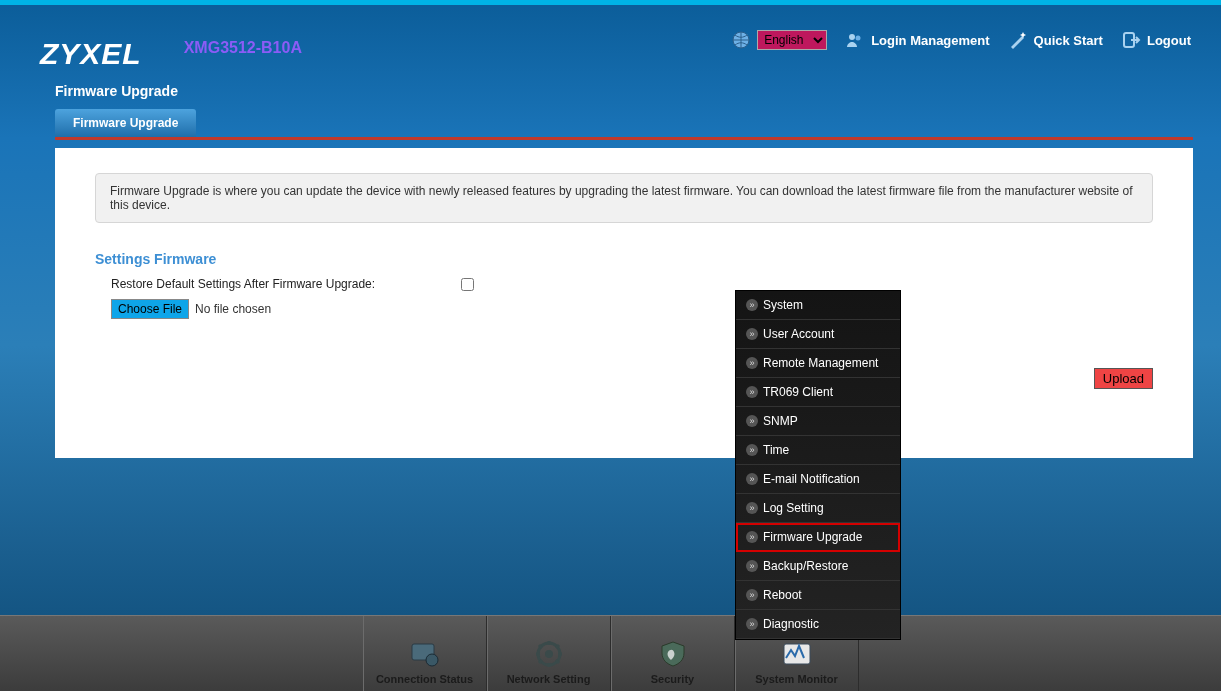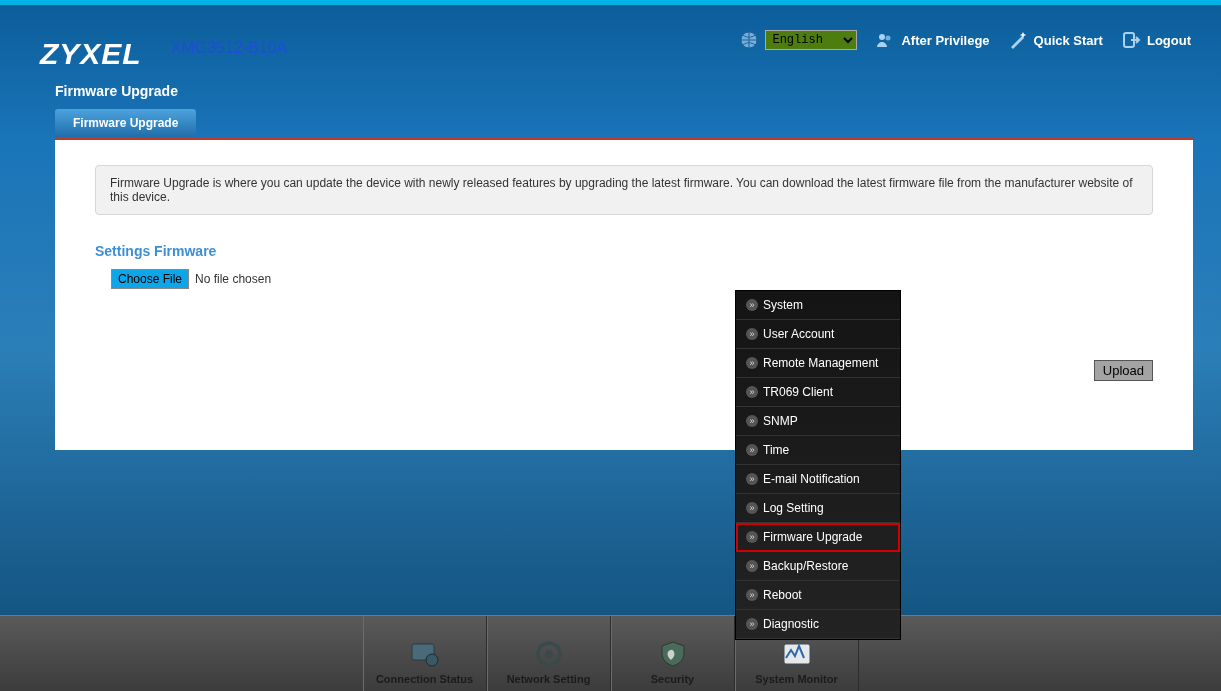--- a/index.html
+++ b/index.html
@@ -12,63 +12,63 @@
     position: relative;
   }
   .top-border { height: 5px; background:#00b3e6; }
   .header {
     display:flex; align-items:flex-start; padding: 32px 30px 0 40px; position:relative;
   }
   .logo {
     color:#fff; font-size:30px; font-weight:900; letter-spacing:1px; font-style:italic;
   }
   .model {
-    color:#1d4ed8; font-size:16px; font-weight:normal; margin-left:29px; margin-top:2px;
+    color:#8b5cf6; font-size:16px; font-weight:bold; margin-left:42px; margin-top:2px;
   }
   .top-right {
     position:absolute; right:30px; top:25px; display:flex; align-items:center; gap:18px;
     color:#fff; font-size:13px; font-weight:bold;
   }
   .top-right .item { display:flex; align-items:center; gap:6px; cursor:pointer; }
   .top-right select {
-    font-size:12px; padding:1px 2px; background:#4d7c0f; border:1px solid #aaa; width:92px;font-family:Liberation Mono, monospace;
+    font-size:12px; padding:1px 2px; background:#be185d; border:1px solid #aaa; width:70px;
   }
   .ico { width:20px; height:20px; display:inline-flex; align-items:center; justify-content:center; }
   .page-title { color:#fff; font-size:14px; font-weight:bold; margin:12px 0 0 55px; }
   .tabstrip { margin:10px 0 0 55px; }
   .tab {
     display:inline-block;
     background: linear-gradient(to bottom, #4da3de, #1f6eaa);
     color:#fff; font-size:12px; font-weight:bold;
     padding:7px 18px; border-radius:3px 3px 0 0;
   }
   .redline { height:3px; background:#c0392b; margin:0 28px 0 55px; }
   .content-panel {
-    background:#fff; margin:0 28px 0 55px; padding:25px 40px 45px 40px; min-height:310px;
+    background:#fff; margin:8px 28px 0 55px; padding:25px 40px 45px 40px; min-height:310px;
     position:relative;
   }
   .info-box {
     background:#f1f1f1; border:1px solid #d6d6d6; border-radius:4px;
     padding:10px 14px; font-size:12px; color:#333;
   }
   .section-title {
     color:#3d8fd4; font-size:14px; font-weight:bold; margin:28px 0 10px 0;
   }
   .form-row {
     display:flex; align-items:center; font-size:12px; color:#222; margin:8px 0 8px 16px;
   }
   .form-label { width:350px; }
   .blackout { display:inline-block; width:130px; height:15px; background:#000; vertical-align:middle; }
   .choose-btn {
     font-size:12px; padding:2px 6px; background:#0ea5e9; border:1px solid #888;
   }
   .no-file { font-size:12px; color:#333; margin-left:6px; }
   .upload-btn {
     position:absolute; right:40px; top:220px;
-    font-size:13px; padding:2px 8px; background:#a3a3a3; border:1px solid #555;
+    font-size:13px; padding:2px 8px; background:#ef4444; border:1px solid #555;
   }
   
   .flyout {
     position:absolute; left:735px; top:290px; width:166px;
     background: linear-gradient(to bottom, #141414, #232323);
     border:1px solid #000; z-index:50;
   }
   .flyout-item {
     color:#fff; font-size:12px; padding:7px 8px 7px 10px; cursor:pointer; border-bottom:1px solid #333;
     display:flex; align-items:center; gap:5px;
@@ -119,21 +119,21 @@
       </select>
     </span>
     <span class="item">
       <span class="ico">
         <svg width="20" height="20" viewBox="0 0 20 20">
             <circle cx="7" cy="7" r="3" fill="#a9d2f0"></circle>
             <circle cx="13" cy="8" r="2.5" fill="#6db0e6"></circle>
             <path d="M2 17c0-3 3-5 5-5s5 2 5 5" fill="#a9d2f0"></path>
           </svg>
       </span>
-      <span>After Privilege</span>
+      <span>Login Management</span>
     </span>
     <span class="item">
       <span class="ico">
         <svg width="20" height="20" viewBox="0 0 20 20">
             <path d="M3 17L14 6l2 2L5 19z" fill="#a9d2f0"></path>
             <path d="M15 2l1 2 2 1-2 1-1 2-1-2-2-1 2-1z" fill="#fff"></path>
           </svg>
       </span>
       <span>Quick Start</span>
     </span>
@@ -154,20 +154,24 @@
 <div class="tabstrip">
   <span class="tab">Firmware Upgrade</span>
 </div>
 <div class="redline"></div>
 
 <div class="content-panel">
   <div class="info-box">Firmware Upgrade is where you can update the device with newly released features by upgrading the latest firmware. You can download the latest firmware file from the manufacturer website of this device.</div>
   <div class="section-title">Settings Firmware</div>
 
   <div class="form-row">
+    <span class="form-label">Restore Default Settings After Firmware Upgrade:</span>
+    <input type="checkbox" style="">
+  </div>
+  <div class="form-row">
     <button class="choose-btn">Choose File</button>
     <span class="no-file">No file chosen</span>
   </div>
 
   <button class="upload-btn">Upload</button>
 </div>
 
 <div class="flyout" id="flyout">
     <div class="flyout-item">
       <span class="chev">»</span>

